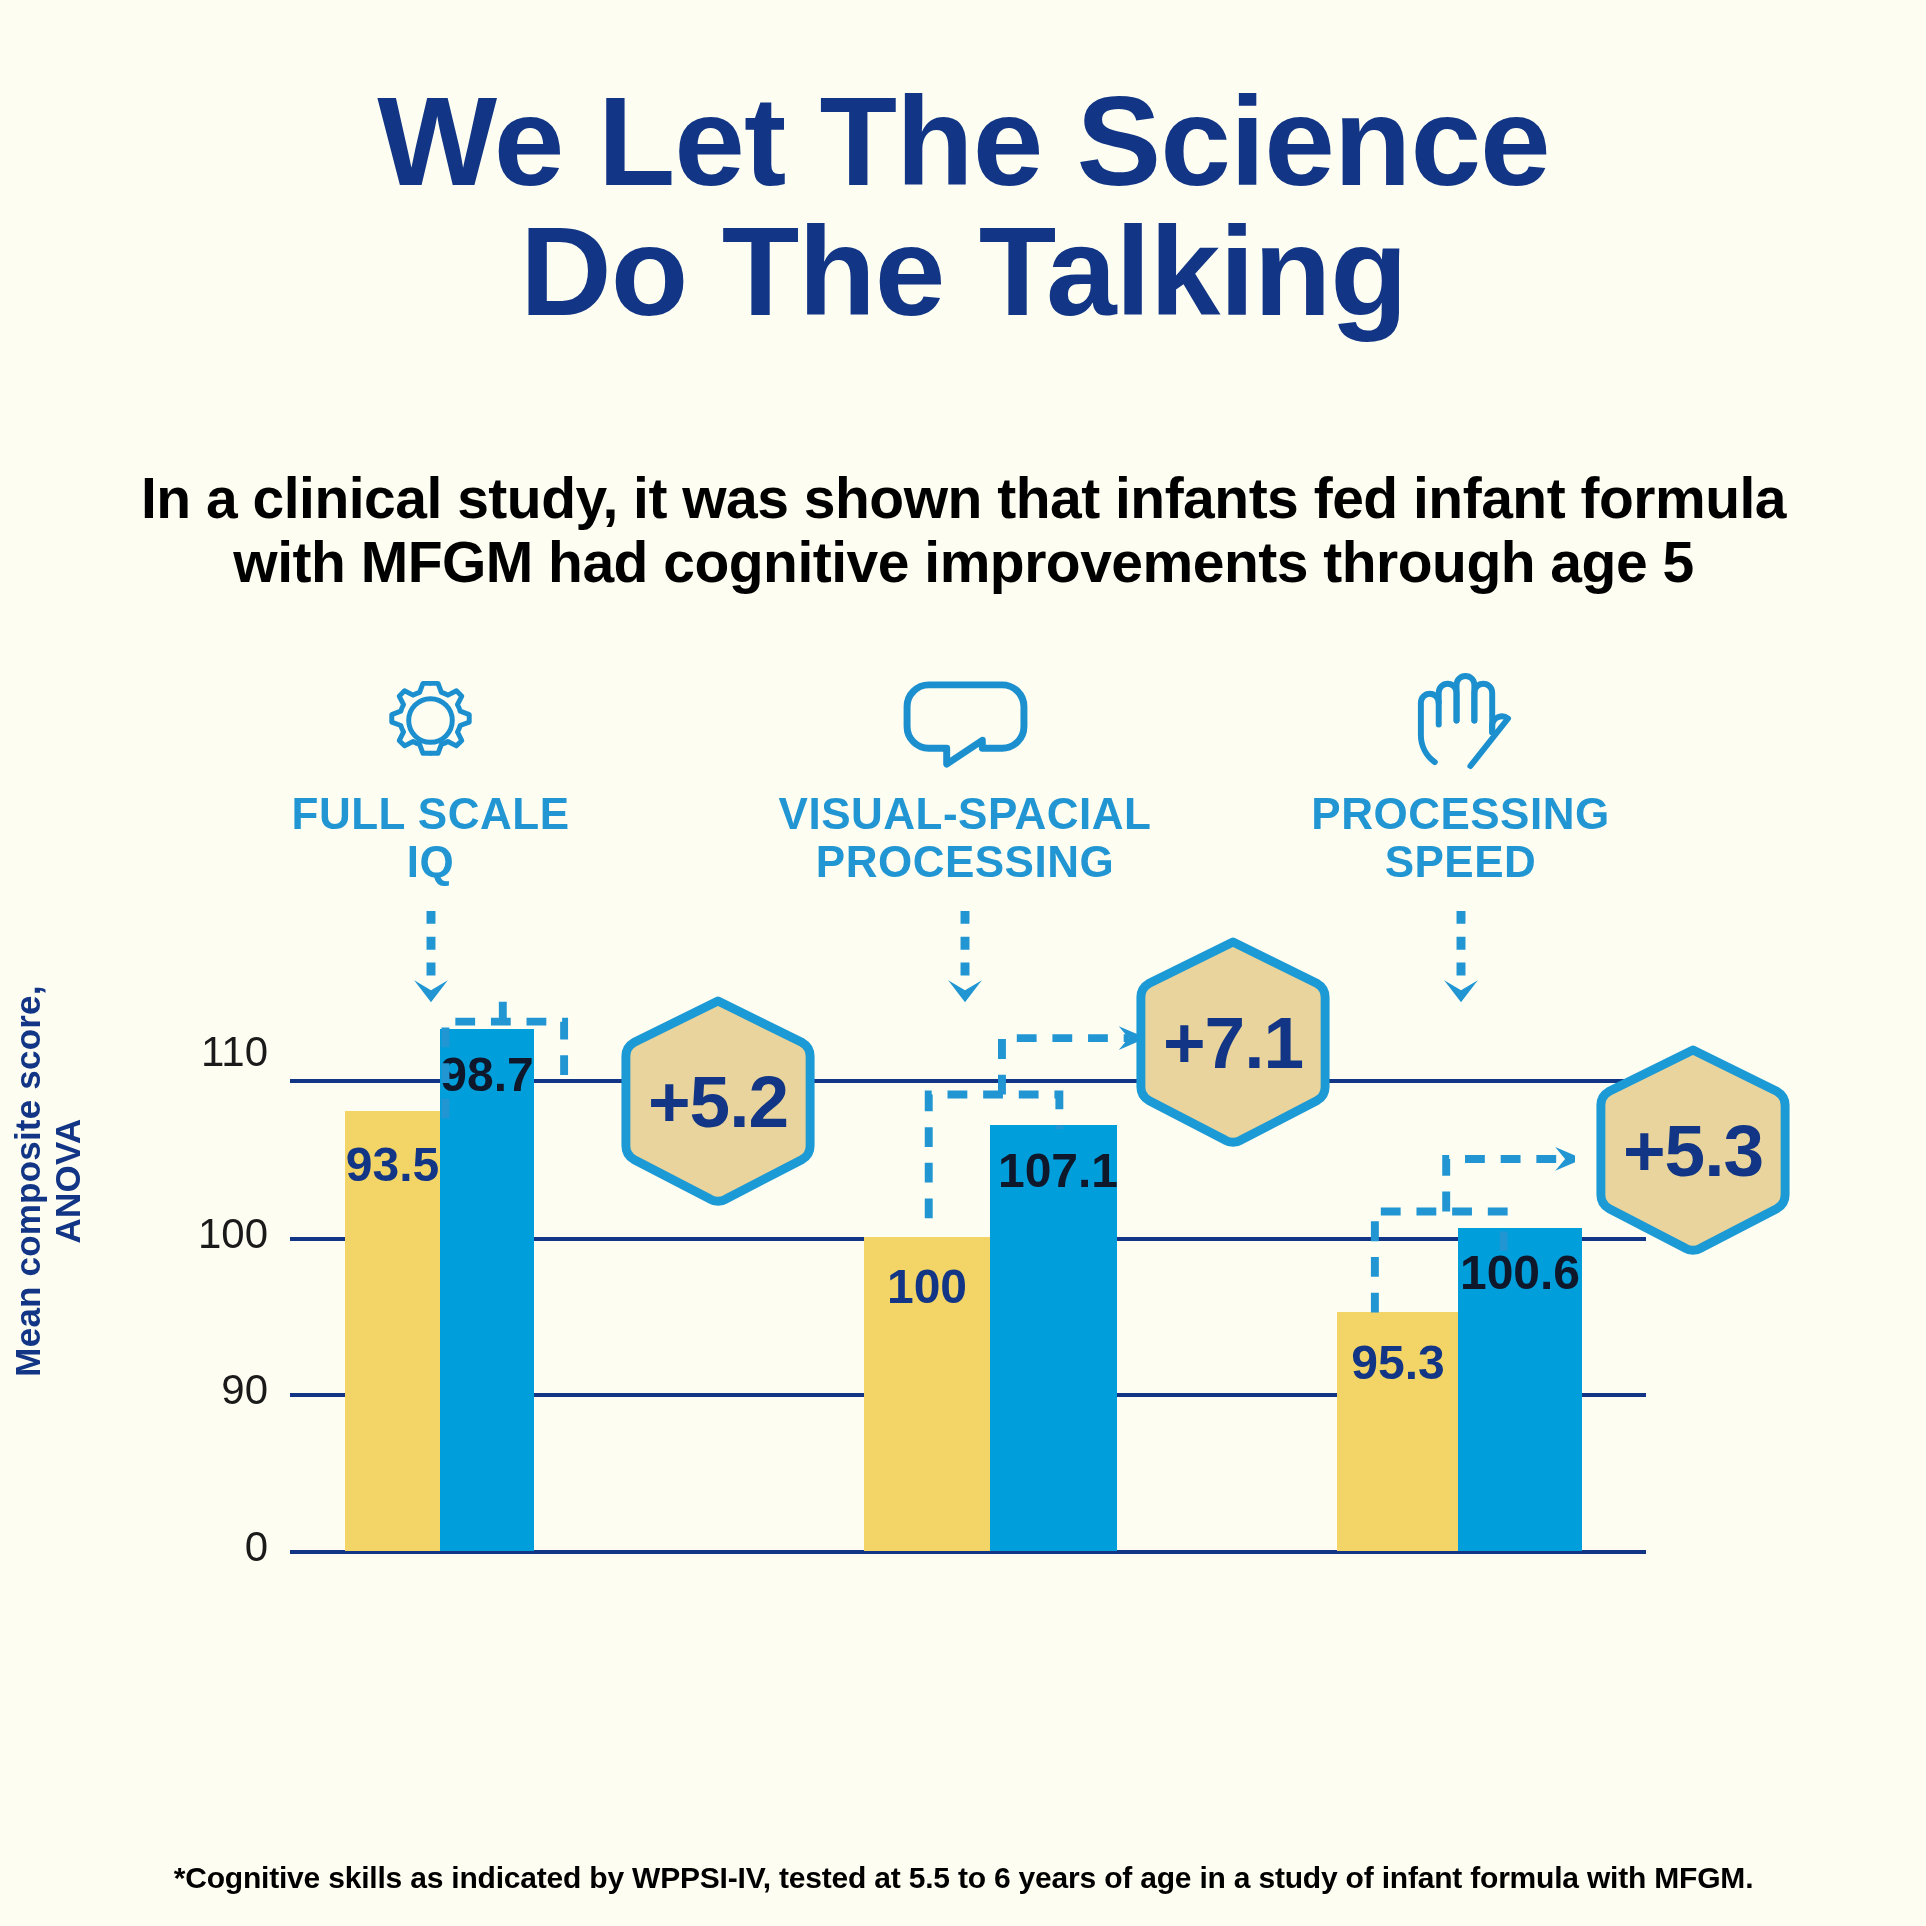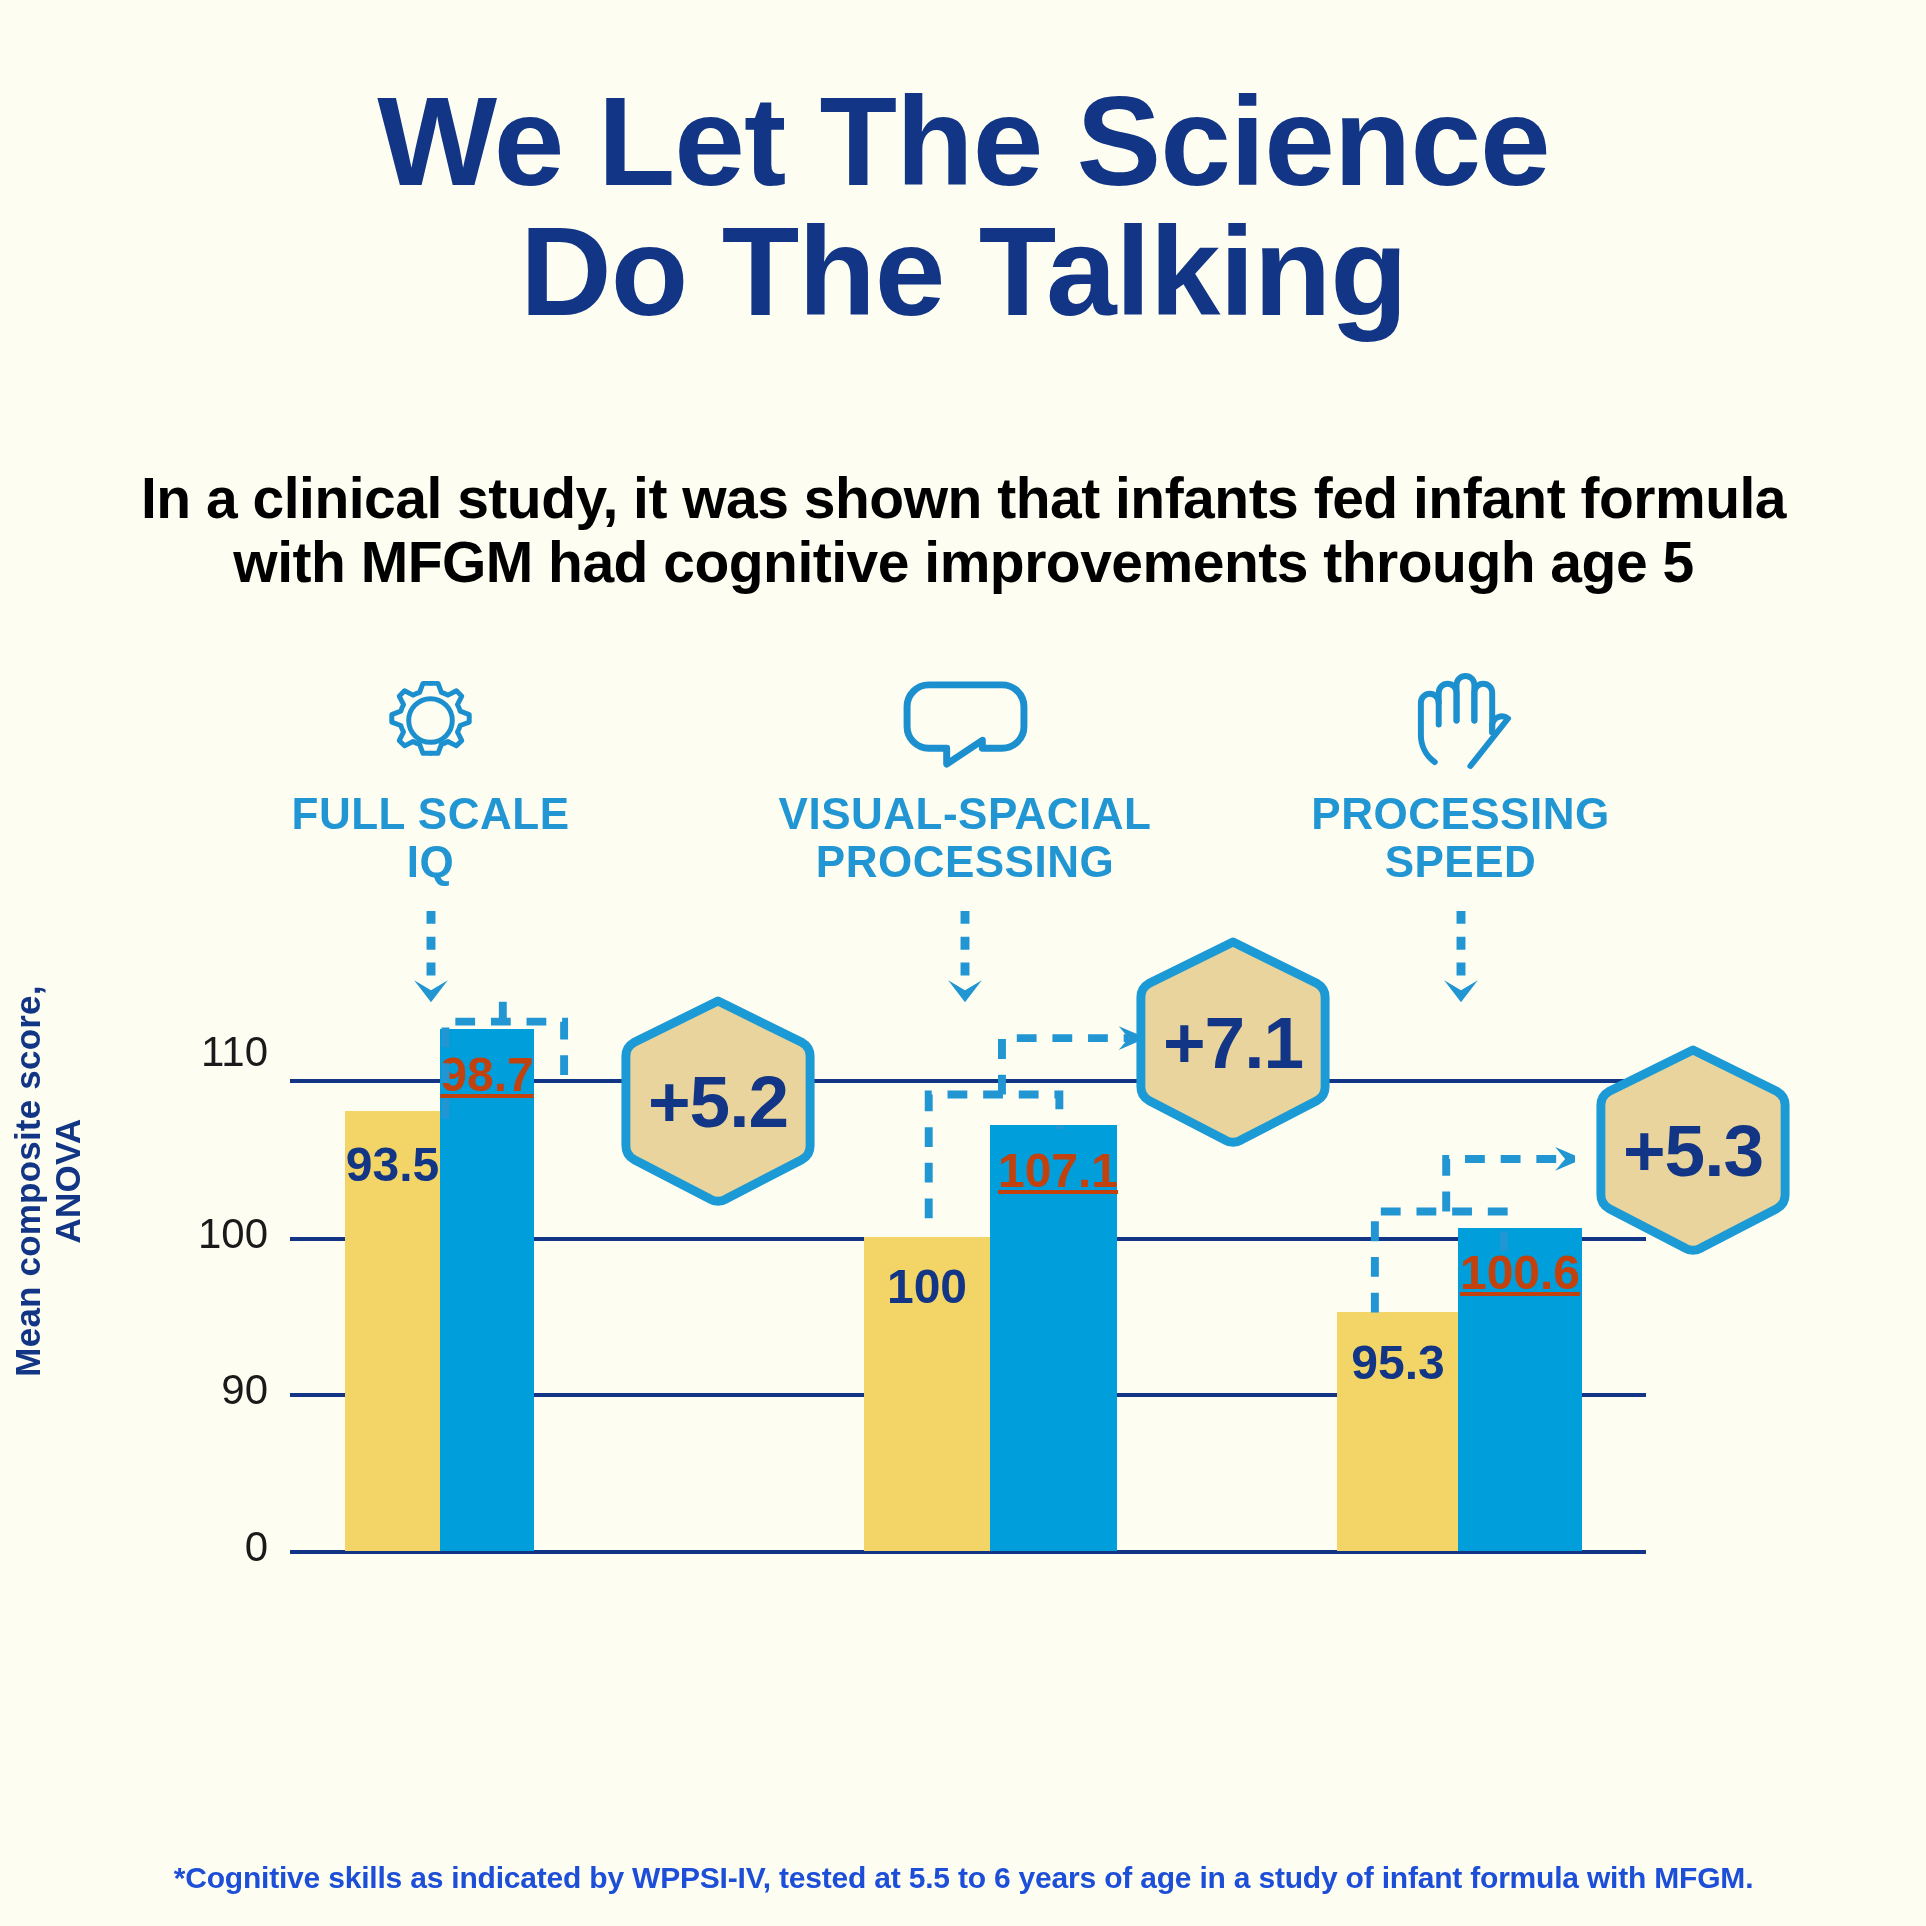--- a/index.html
+++ b/index.html
@@ -87,21 +87,21 @@
   .bar.blue{background:#009EDB;}
 
   .barval{
     position:absolute;
     font-size:48px;
     font-weight:bold;
     text-align:center;
     white-space:nowrap;
   }
   .barval.dark{color:#123685;}
-  .barval.light{color:#c2410c;text-decoration:underline;}
+  .barval.light{color:#0f172a;}
 
   
   .hexwrap{position:absolute;}
   .hexwrap .hextext{
     position:absolute;inset:0;
     display:flex;align-items:center;justify-content:center;
     color:#123685;
     font-size:73px;
     font-weight:bold;
     letter-spacing:-1px;
@@ -120,21 +120,21 @@
     font-weight:bold;
     line-height:1.14;
     letter-spacing:-0.3px;
   }
   .legtext .l2{display:block;}
 
   
   .footnote{
     position:absolute;left:0;right:0;top:1861px;
     text-align:center;
-    color:#1d4ed8;
+    color:#000000;
     font-size:30px;
     font-weight:bold;
     letter-spacing:-0.2px;
   }
 </style>
 </head>
 <body>
 
 <div class="root">
 

